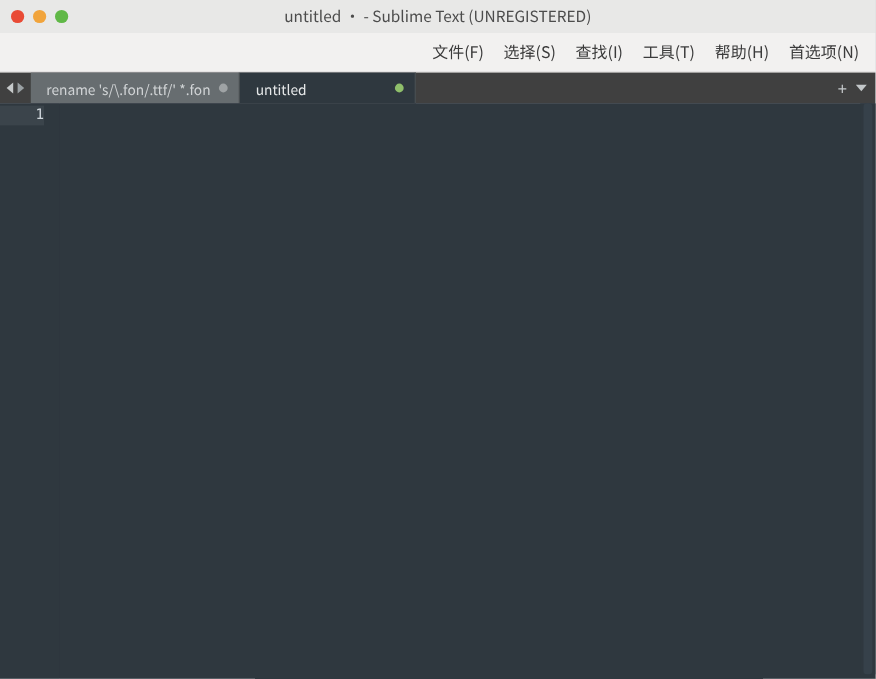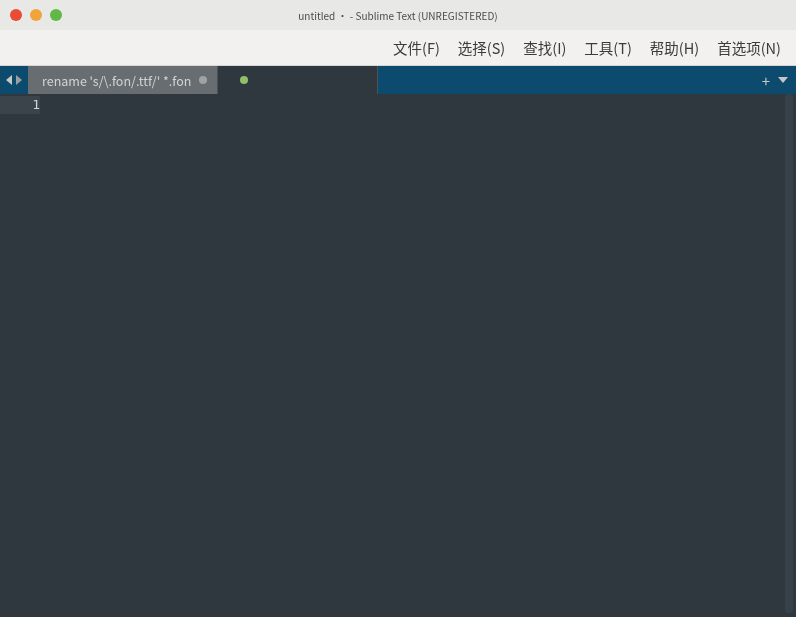--- a/index.html
+++ b/index.html
@@ -16,21 +16,21 @@
   }
   .traffic { display: flex; gap: 8px; align-items: center; }
   .dot { width: 12px; height: 12px; border-radius: 50%; }
   .dot.red    { background: #e94b35; }
   .dot.yellow { background: #f1a43c; }
   .dot.green  { background: #60b847; }
   .title {
     position: absolute;
     left: 0; right: 0;
     text-align: center;
-    font-size: 10px;
+    font-size: 14px;
     color: #4c4c4c;
     pointer-events: none;
   }
 
   
   .menubar {
     height: 36px;
     background: #f2f1f0;
     border-bottom: 1px solid #d7d6d5;
     display: flex;
@@ -43,21 +43,21 @@
     font-size: 14.5px;
     color: #3b3b3b;
     padding: 6px 9px;
     cursor: default;
     white-space: nowrap;
   }
 
   
   .tabstrip {
     height: 28px;
-    background: #0c4a6e;
+    background: #404040;
     display: flex;
     align-items: stretch;
     position: relative;
   }
   .nav {
     display: flex;
     align-items: center;
     padding: 0 6px;
     gap: 2px;
   }
@@ -170,20 +170,21 @@
     <div class="arrow left"></div>
     <div class="arrow right"></div>
   </div>
 
   <div class="tab inactive">
     <span class="label">rename 's/\.fon/.ttf/' *.fon</span>
     <span class="dirty gray"></span>
   </div>
 
   <div class="tab active">
+    <span class="label">untitled</span>
     <span class="dirty green"></span>
   </div>
 
   <div class="tabright">
     <span class="plus">+</span>
     <span class="down-caret"></span>
   </div>
 </div>
 
 <div class="editor">

